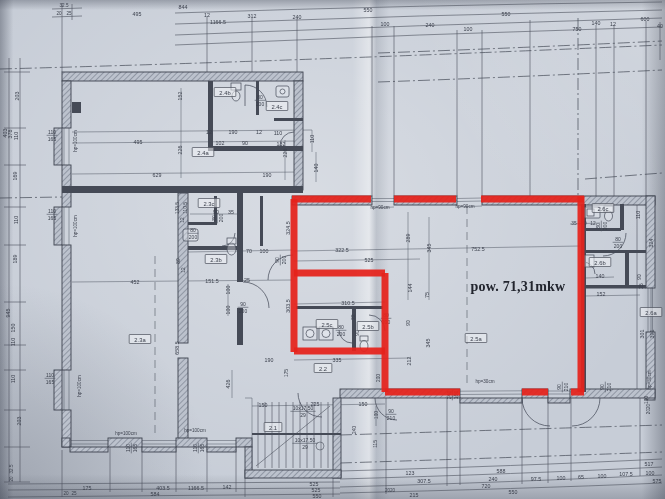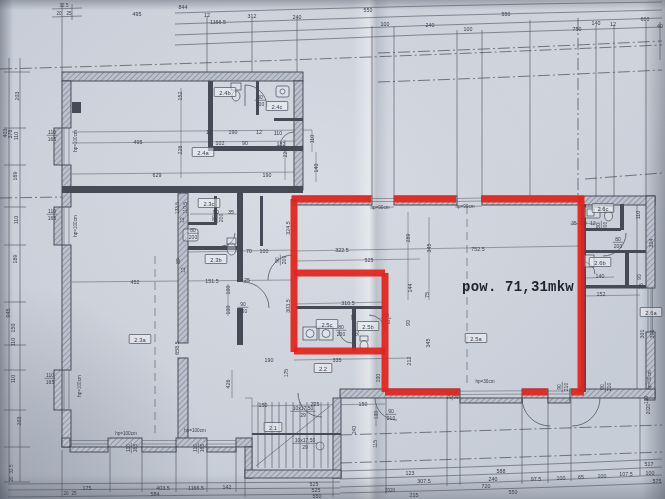--- a/index.html
+++ b/index.html
@@ -22,21 +22,21 @@
   .thin2{stroke:#4a505c;stroke-width:.6;fill:none;opacity:.8;}
   .dashdot{stroke:#3f4450;stroke-width:.8;fill:none;stroke-dasharray:12 3 2 3;opacity:.85;}
   .dashed{stroke:#4a505c;stroke-width:.7;fill:none;stroke-dasharray:8 5;opacity:.8;}
   .wallh{stroke:#3d424e;stroke-width:.9;}
   .walld{fill:#454a56;stroke:none;}
   .arcs{stroke:#434956;stroke-width:.8;fill:none;opacity:.9;}
   .fixt{stroke:#434956;stroke-width:.7;fill:rgba(235,238,243,.35);}
   .treads{stroke:#4a505c;stroke-width:.7;fill:none;opacity:.85;}
   #area-label{
     position:absolute;left:462px;top:279px;width:112px;text-align:center;
-    font-family:Liberation Mono, monospace;font-weight:bold;font-size:14px;
+    font-family:Liberation Serif, serif;font-weight:bold;font-size:14px;
     color:#22252e;letter-spacing:.2px;
   }
   text{fill:#3a3f4b;font-family:"Liberation Sans", sans-serif;}
   .roombox rect{fill:rgba(240,243,246,.55);stroke:#4a4f5a;stroke-width:.7;}
 </style>
 </head>
 <body>
 
 <div id="photo">
   <svg width="665" height="499" viewBox="0 0 665 499">

